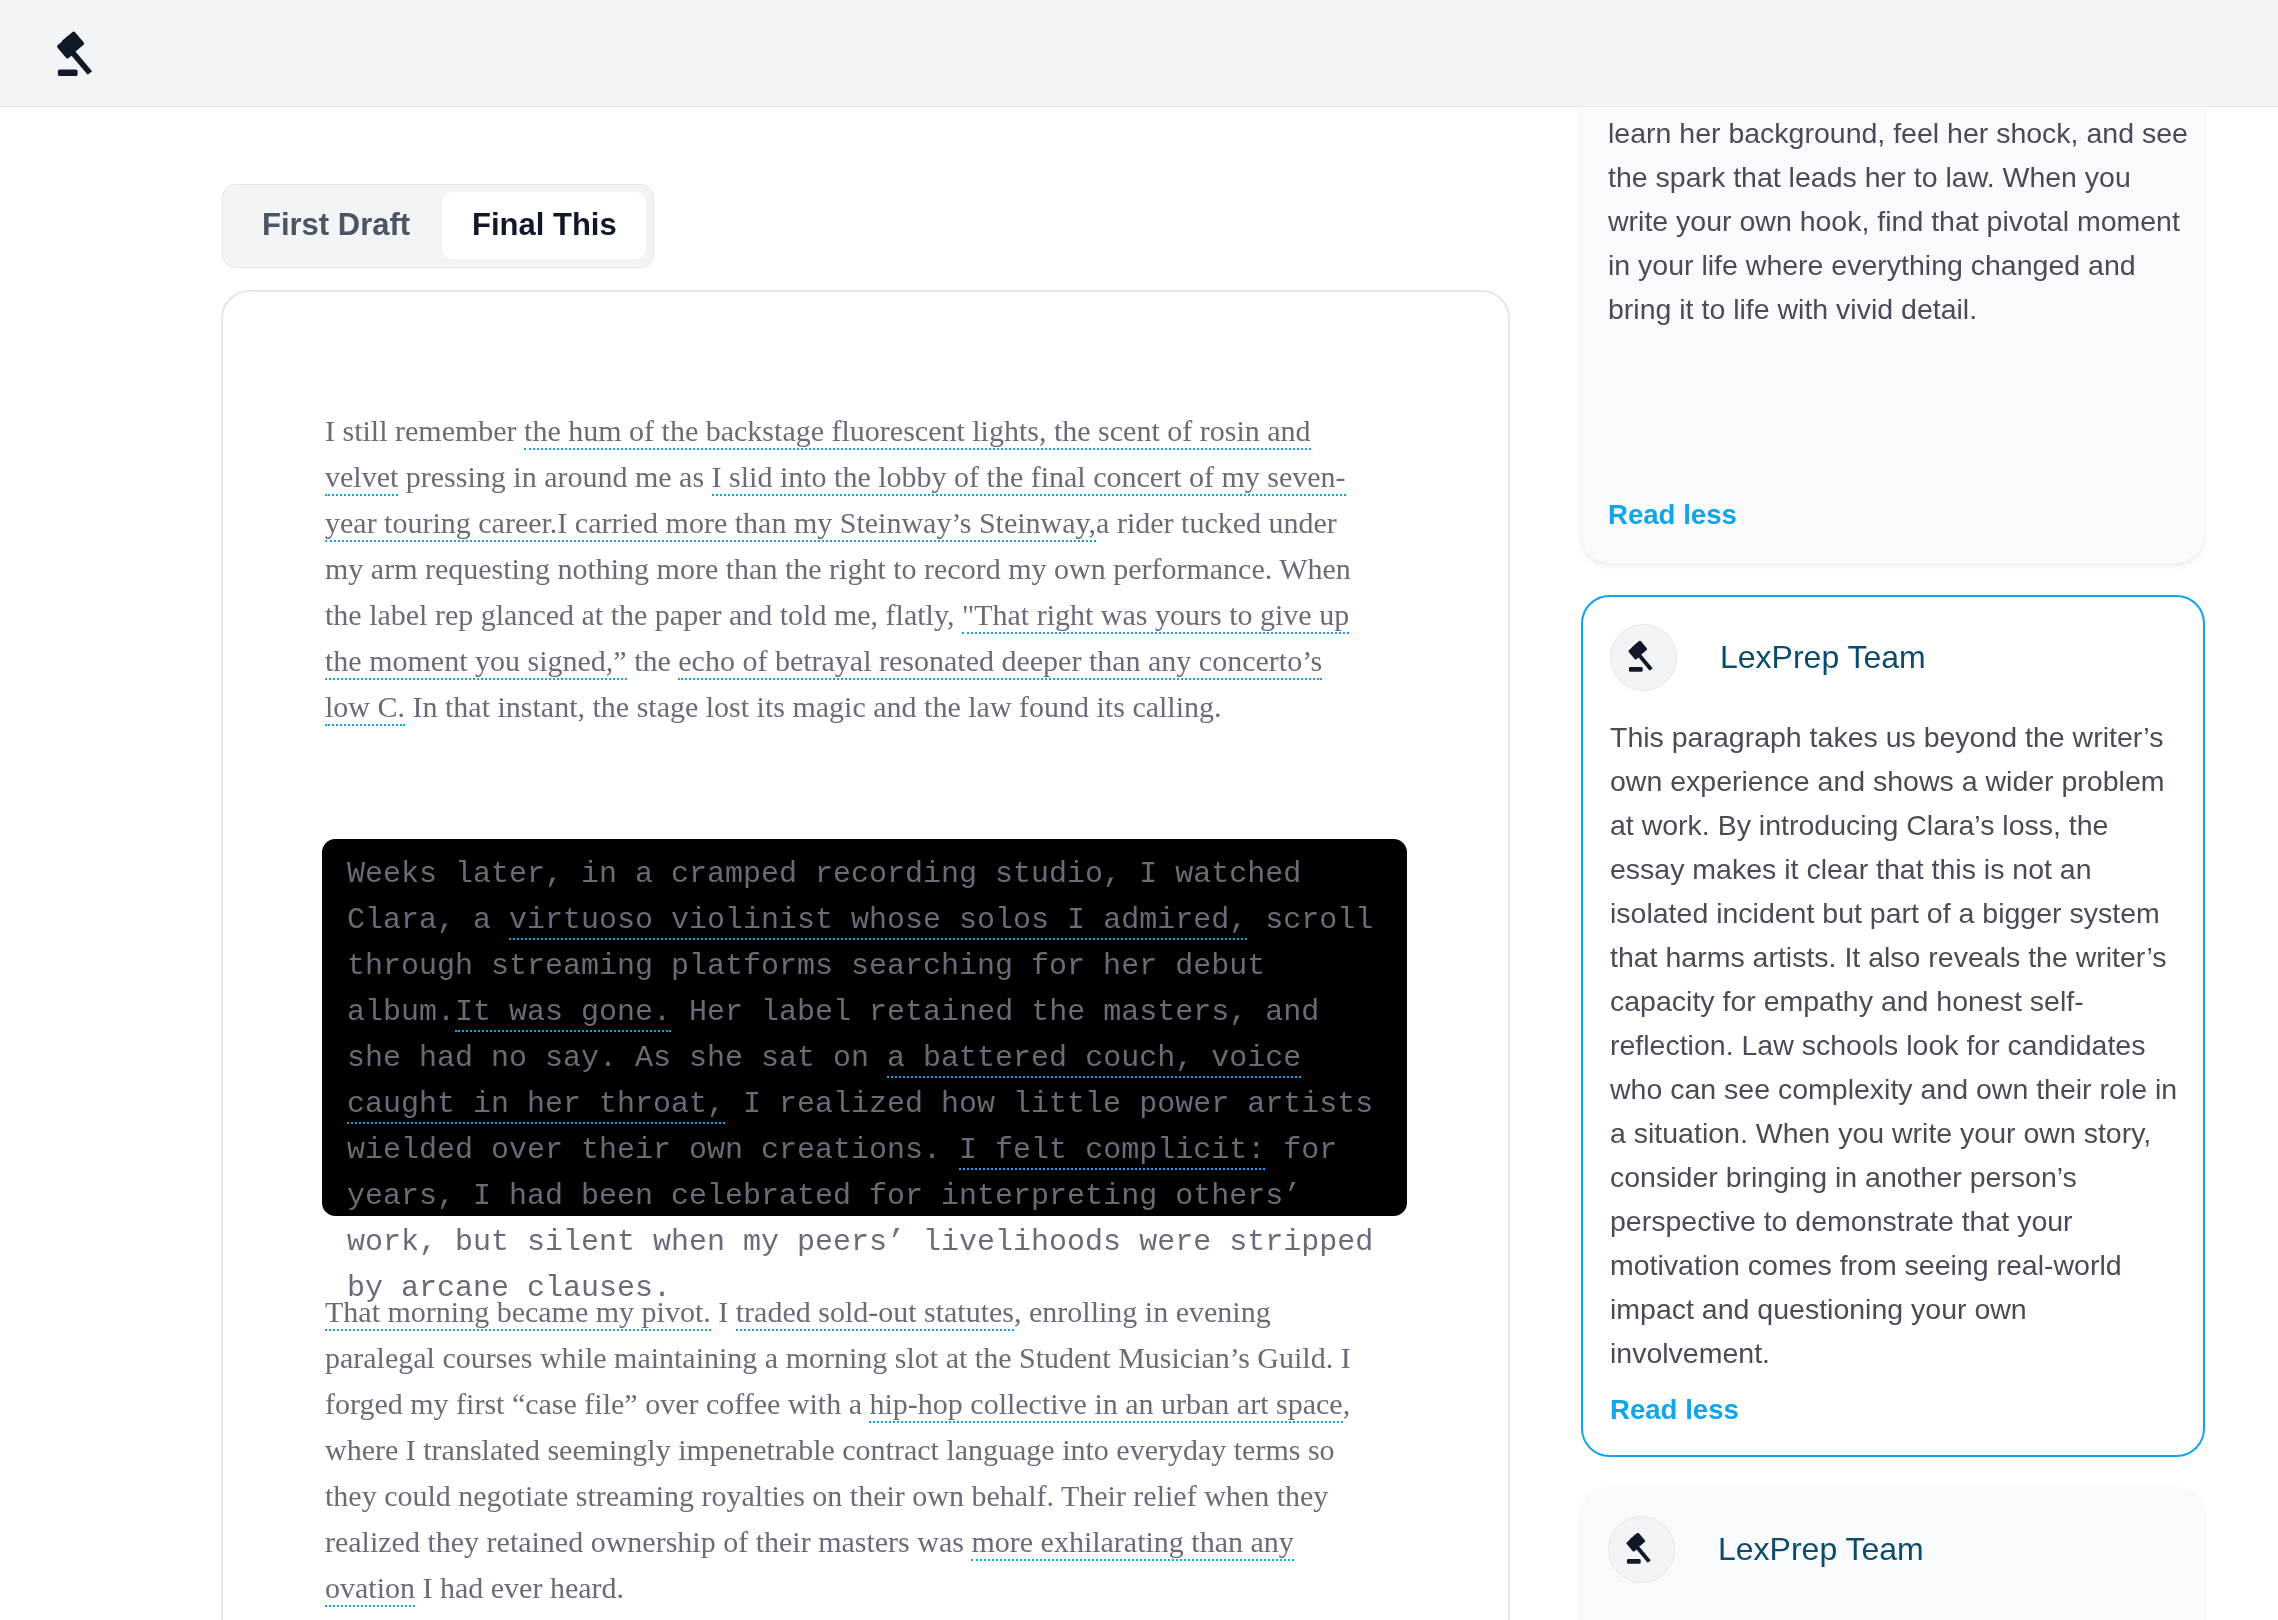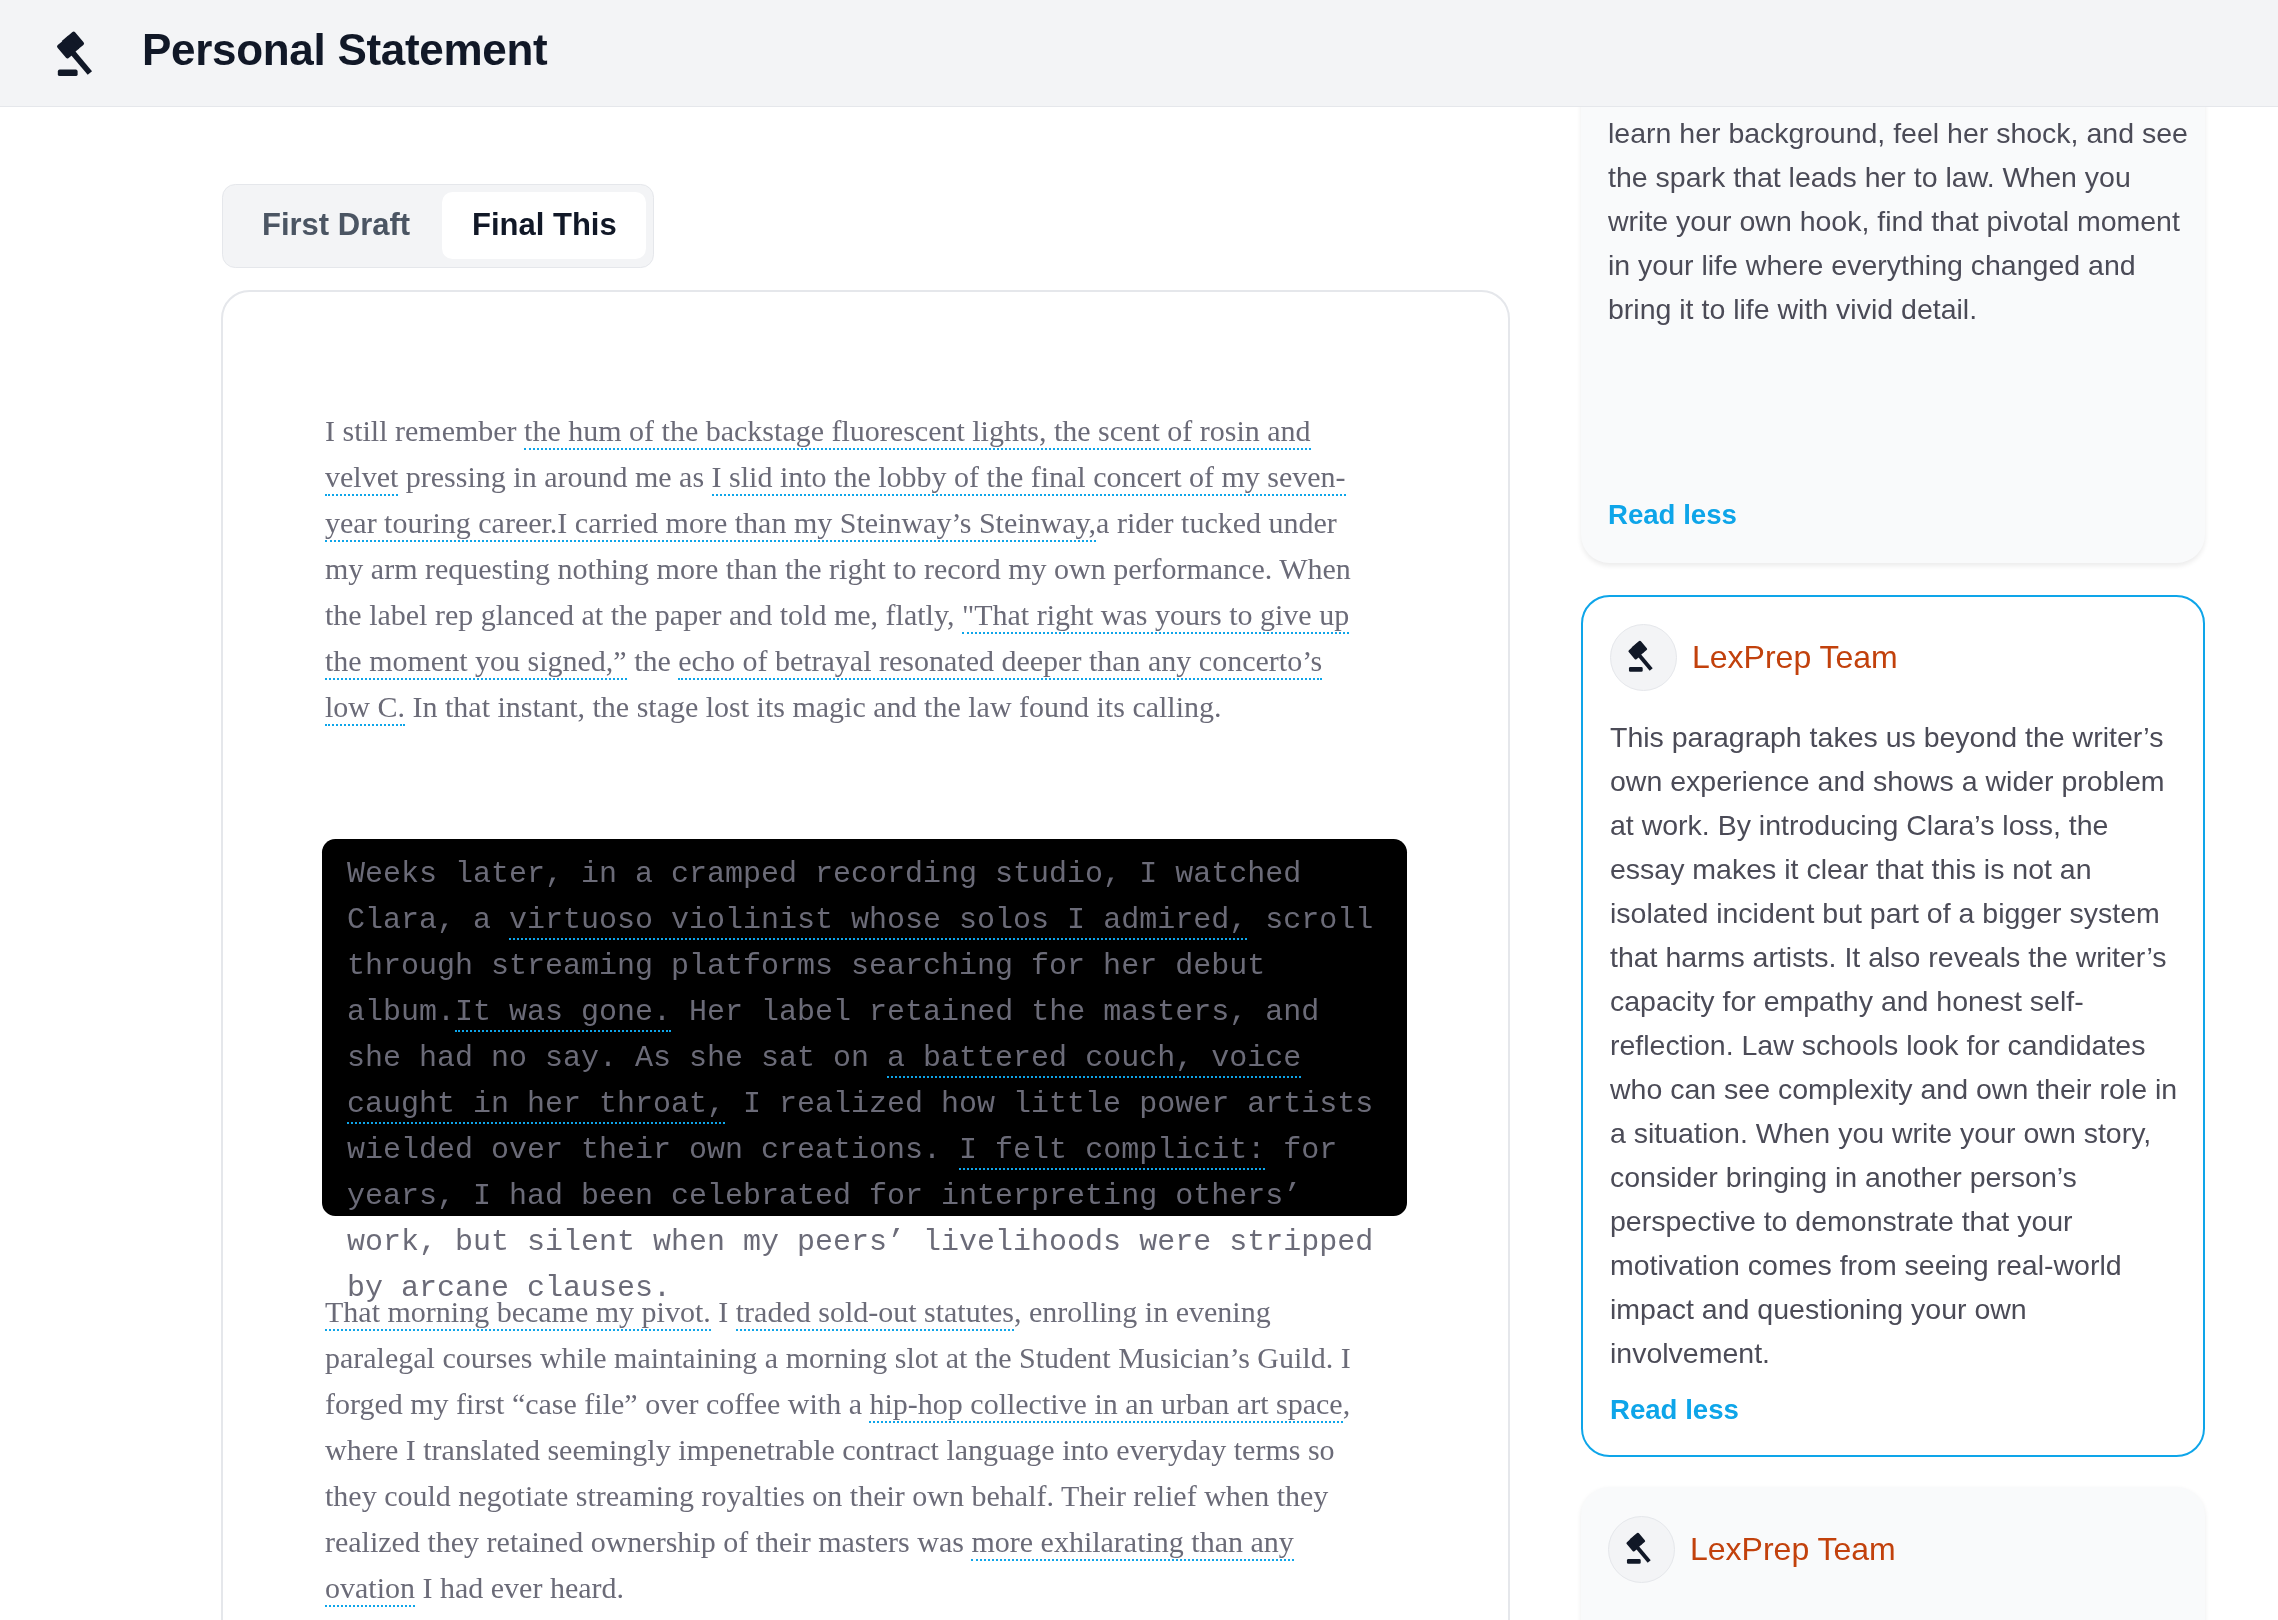--- a/index.html
+++ b/index.html
@@ -56,21 +56,21 @@
   }
   .comment-card.active {
     background: #ffffff; border: 2.9px solid #0ea5e9; box-shadow: none;
   }
   .comment-head { position: absolute; left: 27px; top: 27px; display: flex; align-items: center; }
   .avatar {
     width: 67px; height: 67px; border-radius: 50%;
     background: #f3f4f6; border: 1.9px solid #e5e7eb;
     display: flex; align-items: center; justify-content: center;
   }
-  .author { margin-left: 15px; font-size: 32px; color: #c2410c; font-weight: 400; }
+  .author { margin-left: 43px; font-size: 32px; color: #0c4a6e; font-weight: 400; }
   .comment-body {
     position: absolute; left: 27px; width: 580px;
     font-size: 28.5px; line-height: 44px; color: #4b4b57;
   }
   .read-less {
     position: absolute; left: 27px; font-size: 27.6px; font-weight: 700; color: #0ea5e9; cursor: pointer;
   }
 </style>
 </head>
 <body>
@@ -80,21 +80,20 @@
     <svg width="49" height="49" viewBox="0 0 52 52">
       <g fill="#111827">
         <rect x="17" y="3" width="10" height="18" rx="2" transform="rotate(-40 22 12)"></rect>
         <rect x="6" y="13" width="10" height="18" rx="2" transform="rotate(-40 11 22)"></rect>
         <rect x="12" y="8" width="9" height="18" transform="rotate(-40 16 17)"></rect>
         <rect x="25" y="22" width="6" height="28" transform="rotate(-40 28 36)"></rect>
         <rect x="3" y="43" width="21" height="7" rx="2"></rect>
       </g>
     </svg>
   </span>
-  <span class="title">Personal Statement</span>
 </div>
 
 <div class="tabs">
   <div class="tab first">First Draft</div>
   <div class="tab final">Final This</div>
 </div>
 
 <div class="essay-card">
   <p class="para" style="top:116px;">
     <span>I still remember </span><span class="ul">the hum of the backstage fluorescent lights, the scent of rosin and velvet</span><span> pressing in around me as </span><span class="ul">I slid into the lobby of the final concert of my seven-year touring career.I carried more than my Steinway’s Steinway,</span><span>a rider tucked under my arm requesting nothing more than the right to record my own performance. When the label rep glanced at the paper and told me, flatly, </span><span class="ul">"That right was yours to give up the moment you signed,”</span><span> the </span><span class="ul">echo of betrayal resonated deeper than any concerto’s low C.</span><span> In that instant, the stage lost its magic and the law found its calling.</span>

